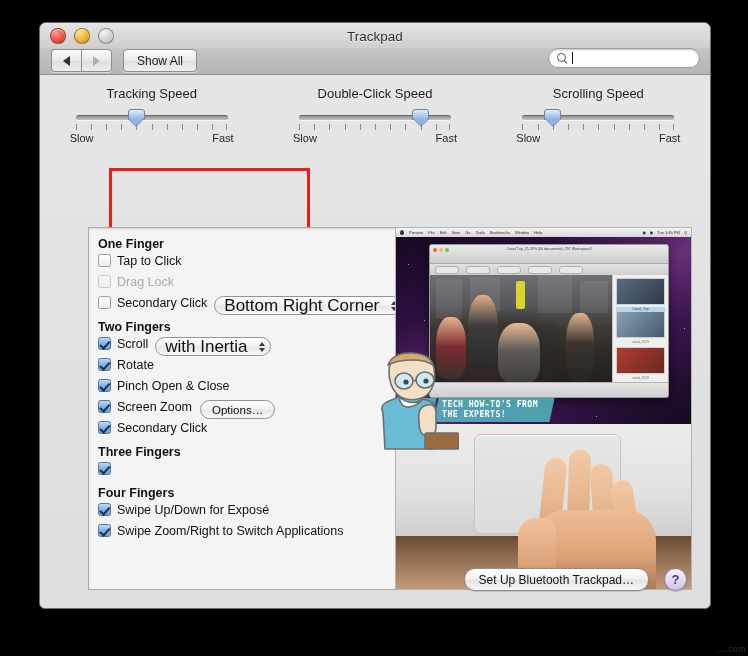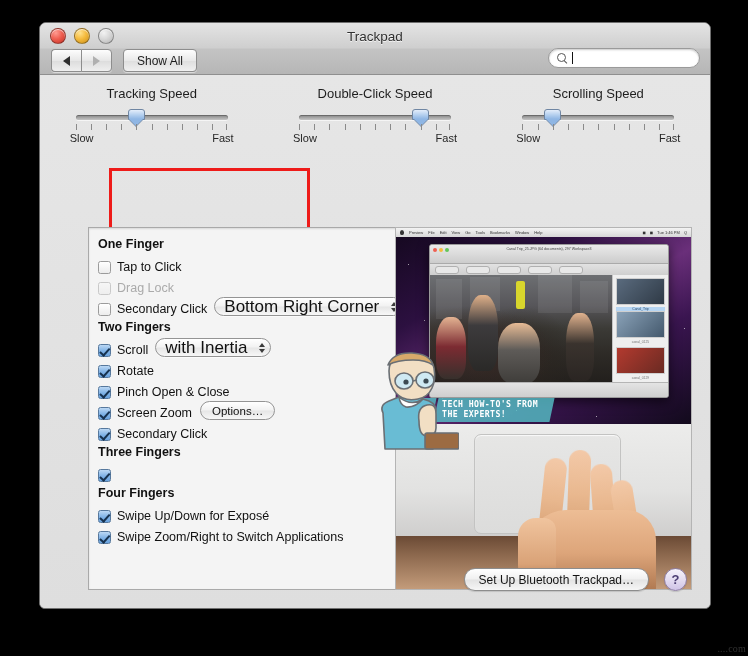--- a/index.html
+++ b/index.html
@@ -185,21 +185,21 @@
     box-sizing: border-box;
     padding: 9px 0 0 9px;
     margin-left: 25px;
   }
   .grouphead {
     font-size: 12.5px; font-weight: bold; color: #111;
     margin: 4px 0 3px 0;
   }
   .grouphead.first { margin-top: 0; }
   .optrow {
-    display: flex; align-items: flex-end;
+    display: flex; align-items: flex-start;
     height: 20px; margin-bottom: 1px;
   }
   .cb {
     width: 13px; height: 13px;
     border-radius: 2.5px;
     border: 1px solid #9b9b9b;
     background: linear-gradient(to bottom, #ffffff 0%, #ececec 100%);
     box-sizing: border-box;
     margin-right: 6px;
     position: relative; flex: 0 0 auto;

